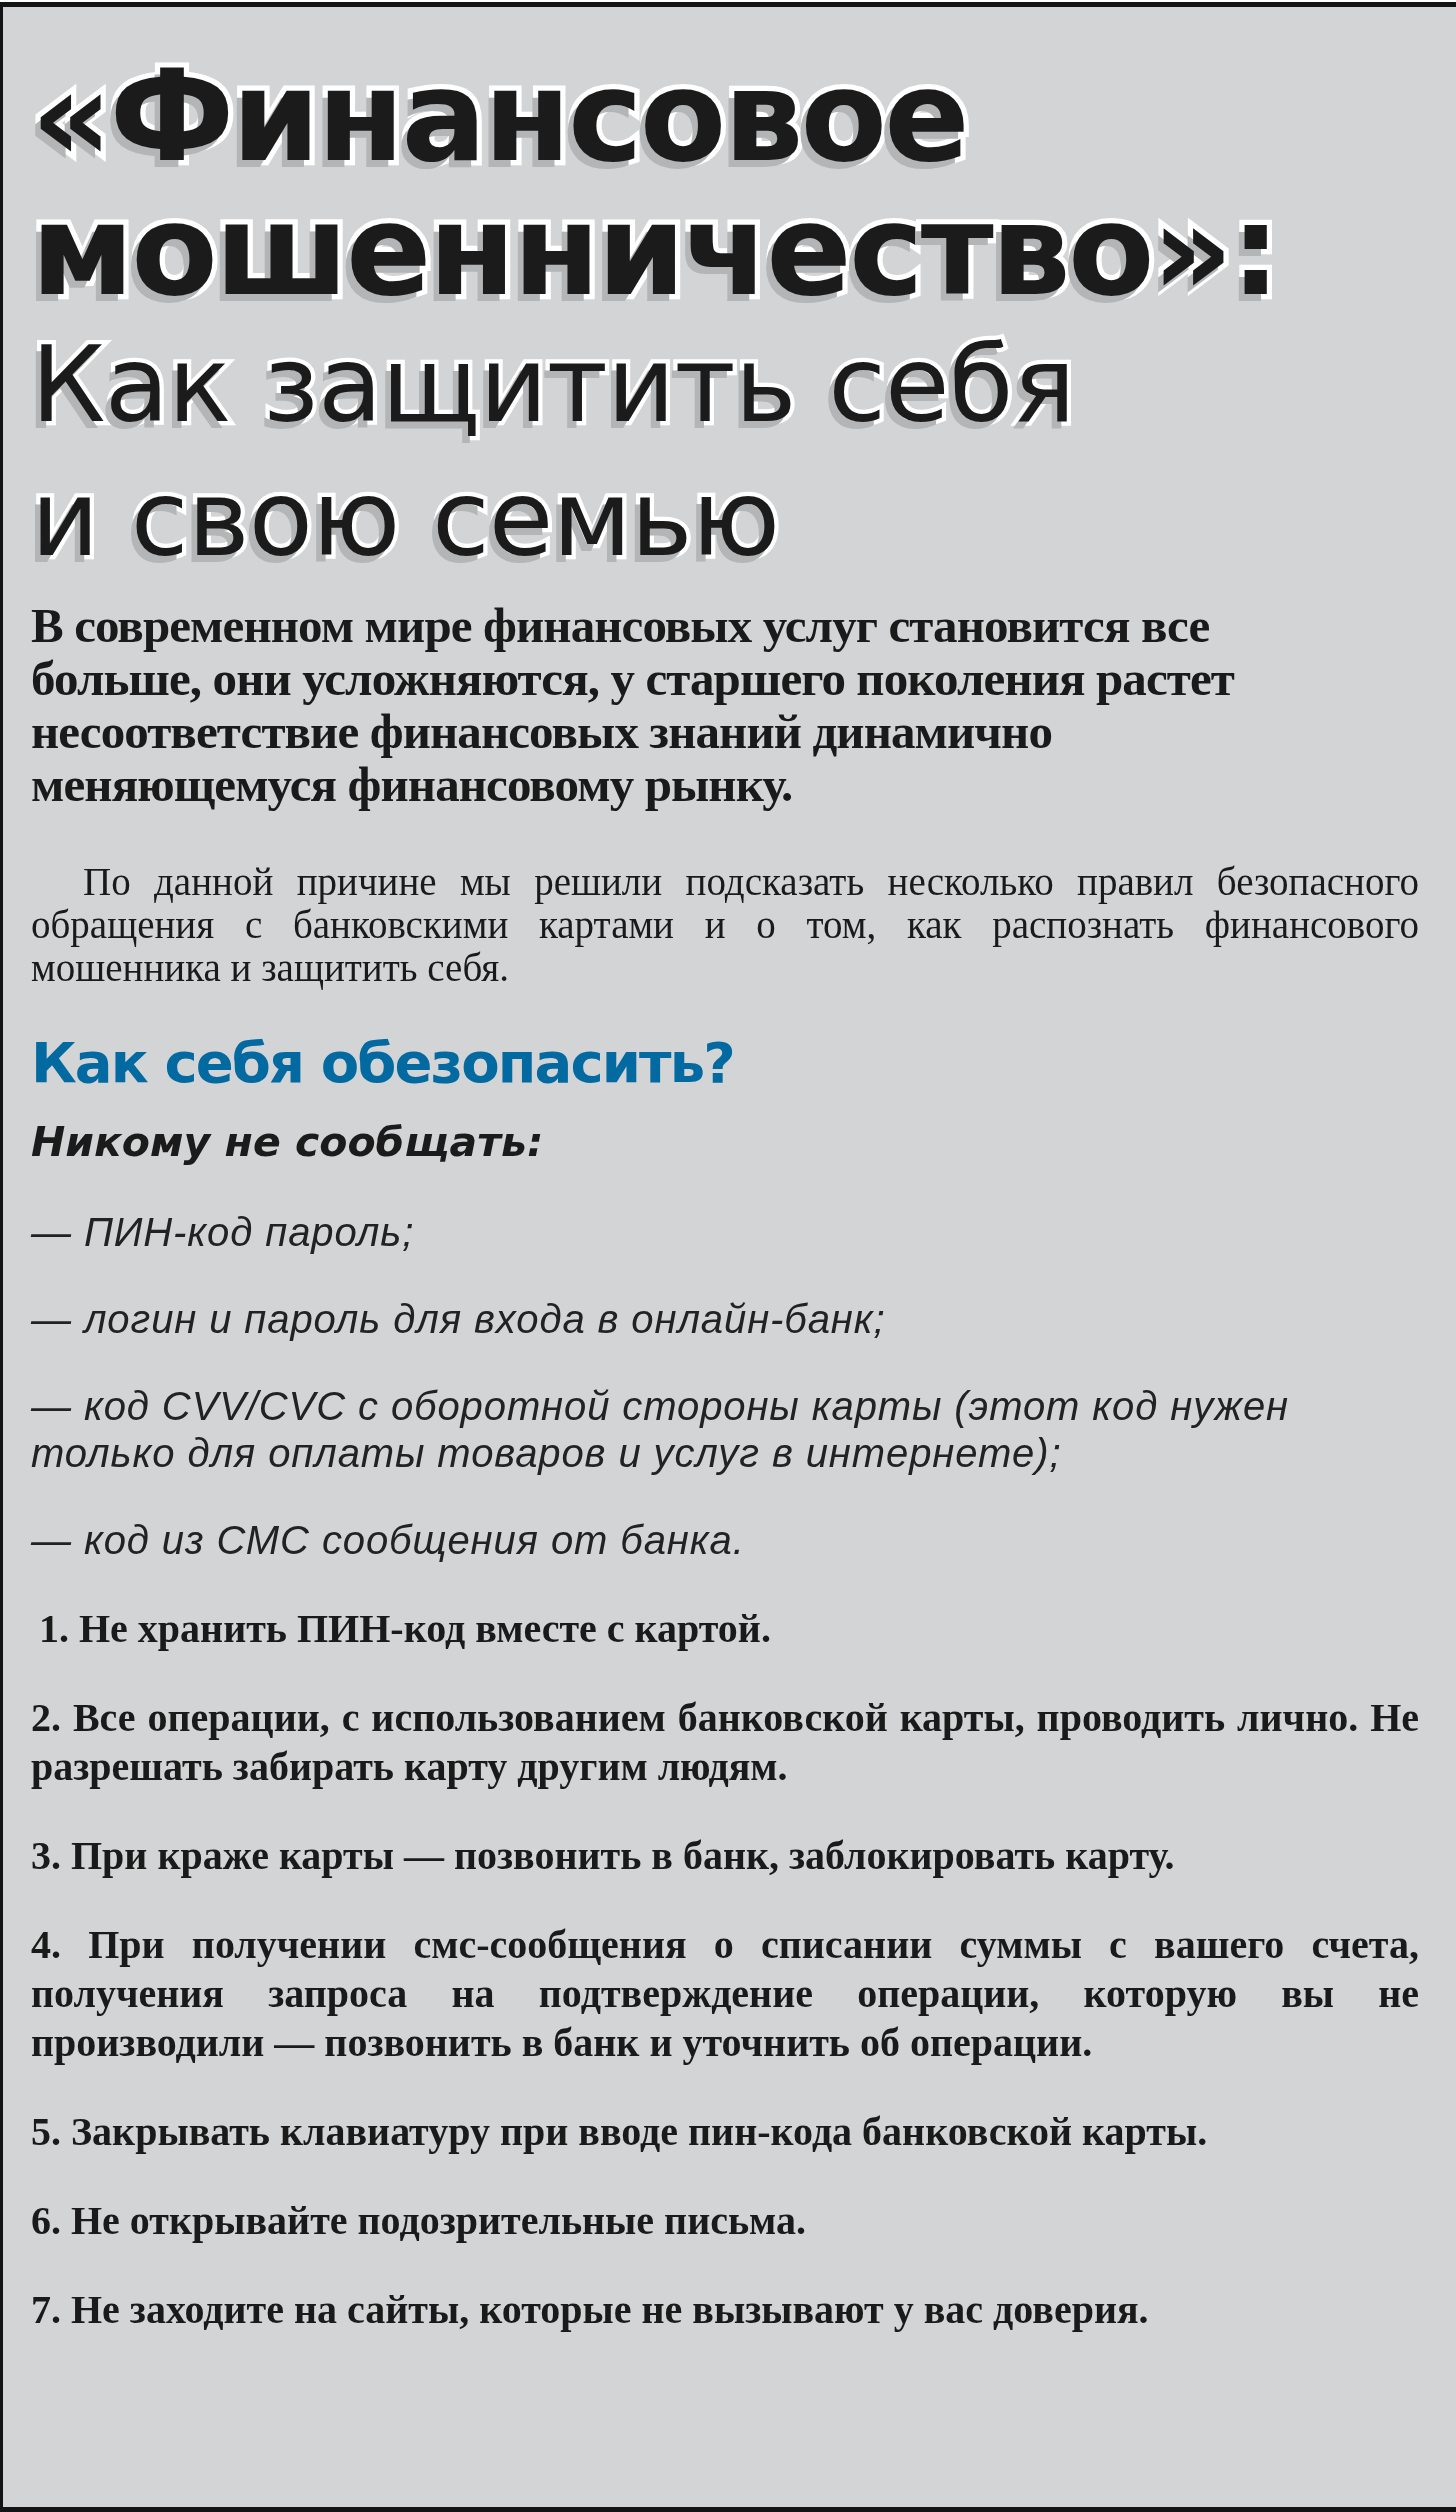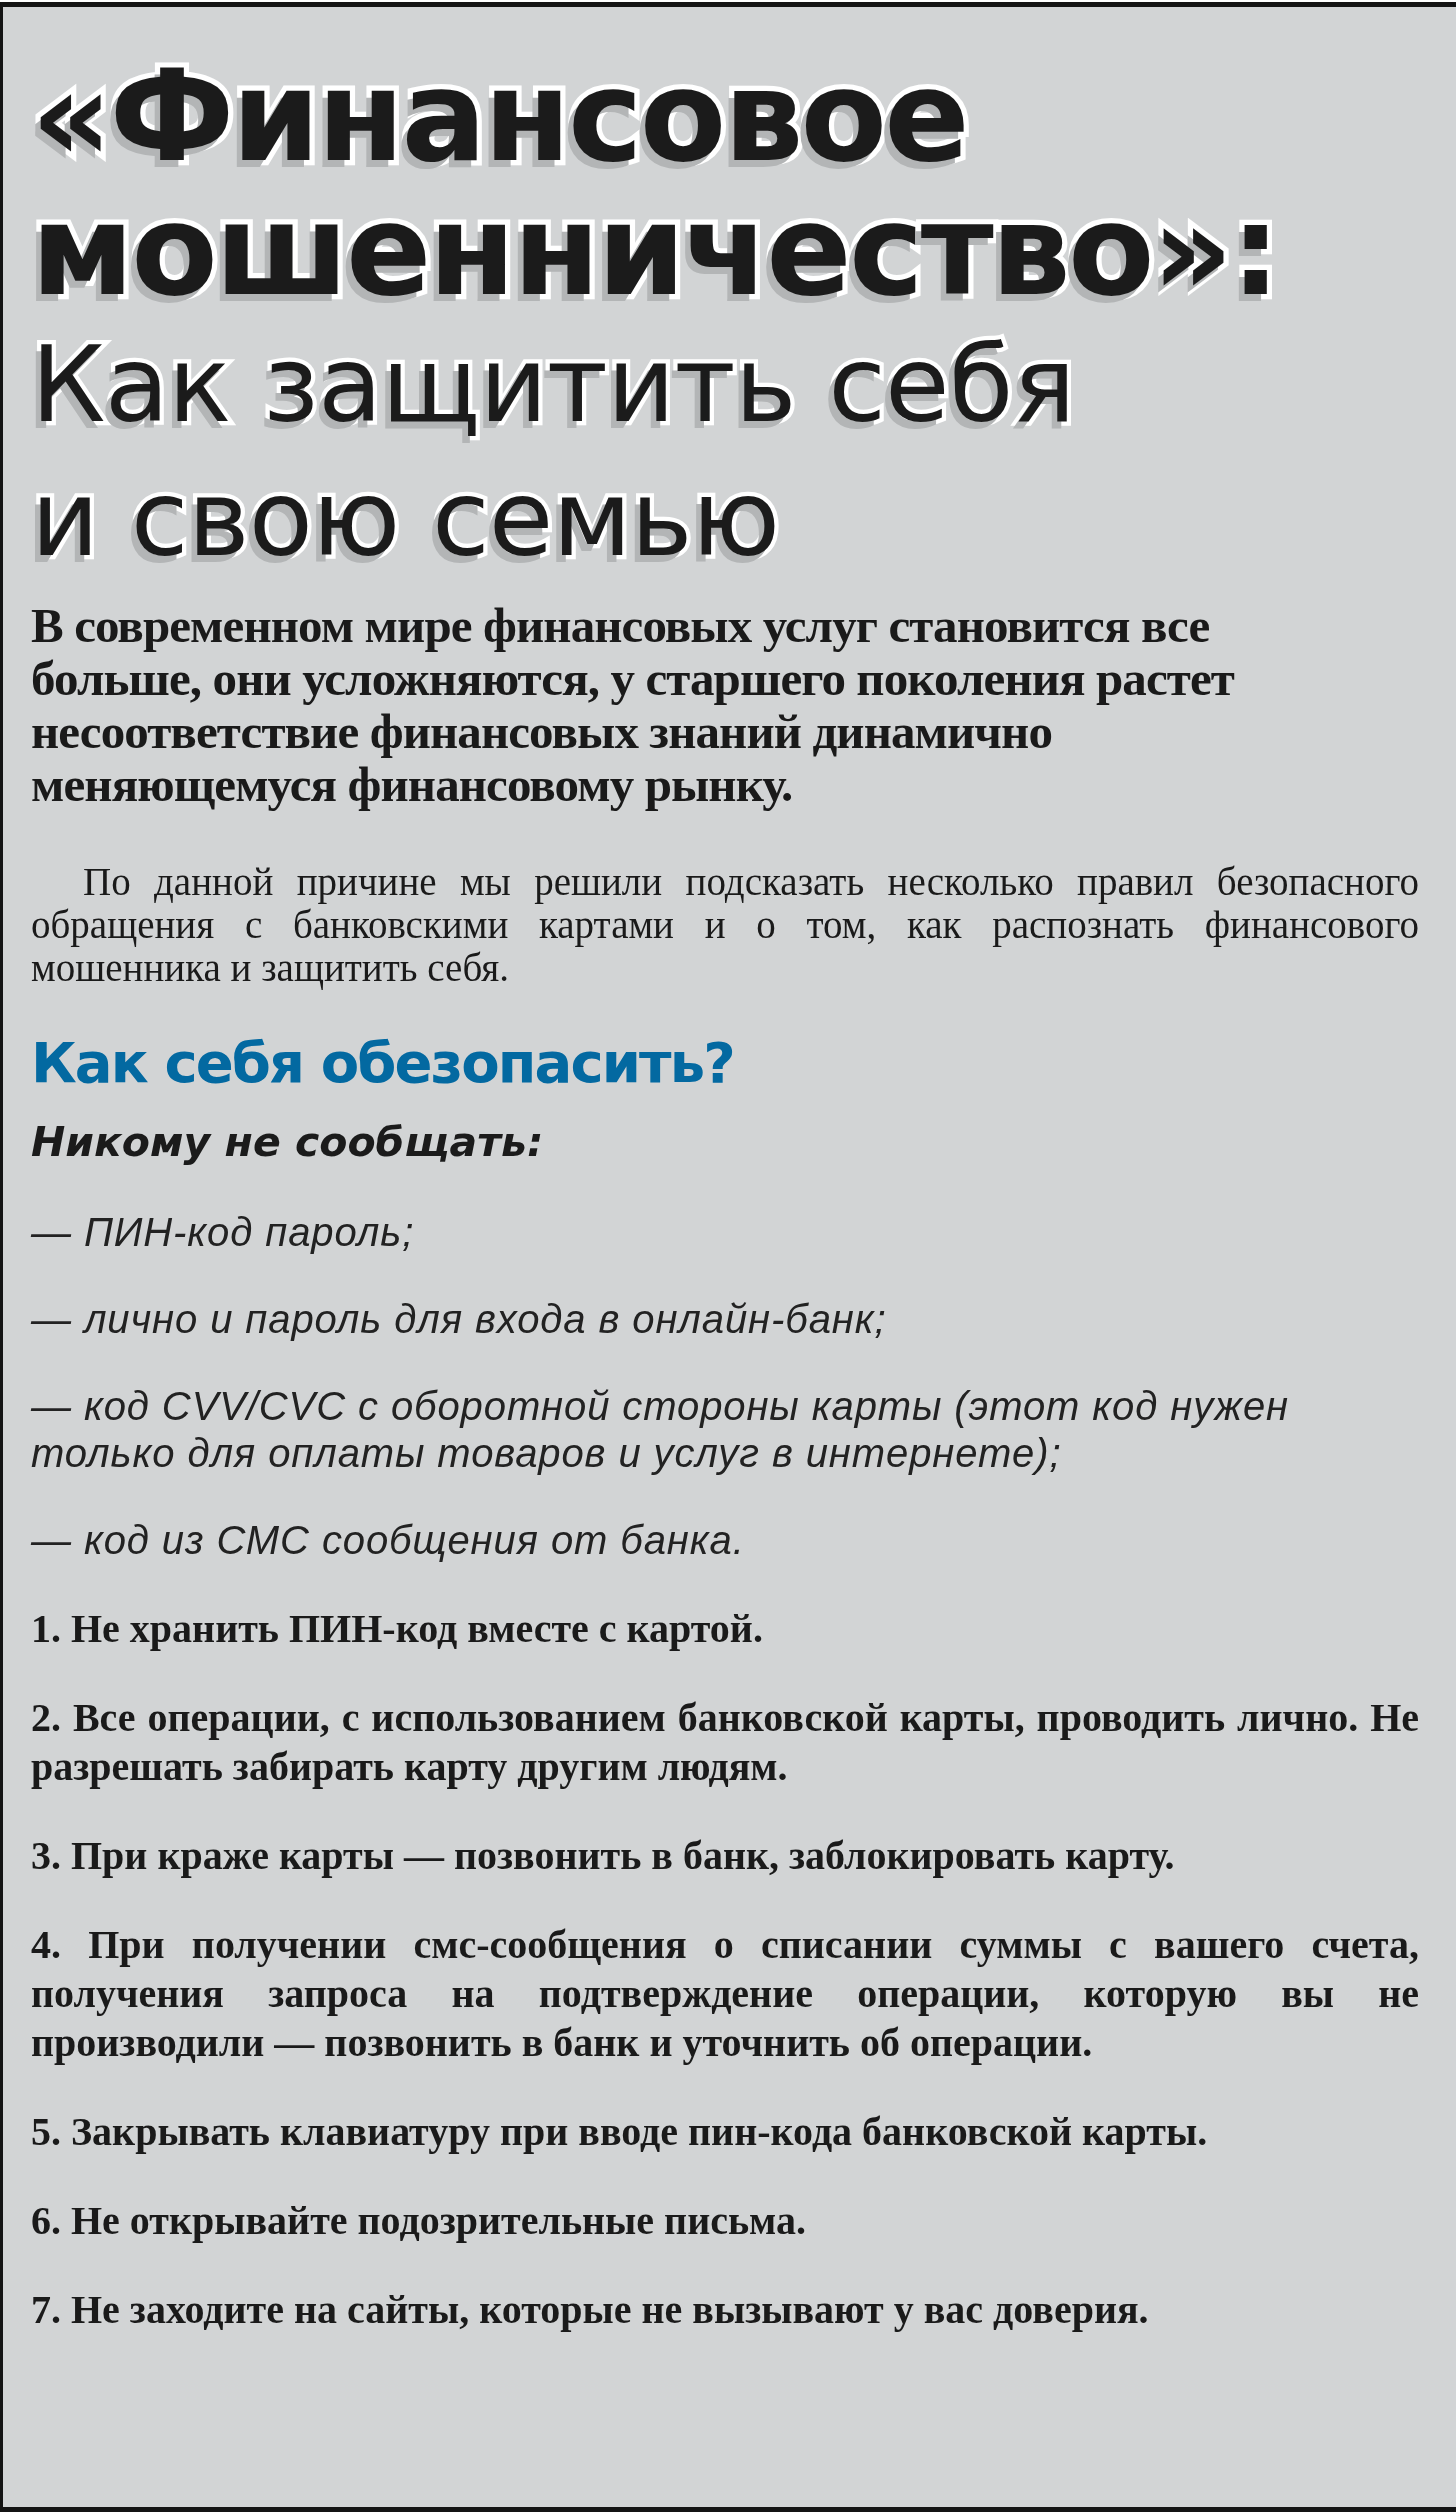--- a/index.html
+++ b/index.html
@@ -109,21 +109,21 @@
   .dash-item.first { margin-top: 15px; }
 
   
   .rule {
     margin-top: 17px;
     font-size: 40px;
     line-height: 49px;
     font-weight: bold;
     text-align: justify;
   }
-  .rule.first { margin-top: 24.5px; }
+  .rule.first { margin-top: 24.5px; margin-left: 8px; }
 </style>
 </head>
 <body>
 
 <div class="page">
 
   <header class="title-block">
     <span class="title-line">«Финансовое</span>
     <span class="title-line">мошенничество»:</span>
     <span class="subtitle-line">Как защитить себя</span>
@@ -132,21 +132,21 @@
 
   <p class="lead">В современном мире финансовых услуг становится все больше, они усложняются, у старшего поколения растет несоответствие финансовых знаний динамично меняющемуся финансовому рынку.</p>
 
   <p class="para">По данной причине мы решили подсказать несколько правил безопасного обращения с банковскими картами и о том, как распознать финансового мошенника и защитить себя.</p>
 
   <h2 class="section-heading">Как себя обезопасить?</h2>
 
   <p class="sub-heading">Никому не сообщать:</p>
 
   <p class="dash-item first">— ПИН-код пароль;</p>
-  <p class="dash-item">— лично и пароль для входа в онлайн-банк;</p>
+  <p class="dash-item">— логин и пароль для входа в онлайн-банк;</p>
   <p class="dash-item">— код CVV/CVC с оборотной стороны карты (этот код нужен только для оплаты товаров и услуг в интернете);</p>
   <p class="dash-item">— код из СМС сообщения от банка.</p>
 
   <p class="rule first">1. Не хранить ПИН-код вместе с картой.</p>
   <p class="rule">2. Все операции, с использованием банковской карты, проводить лично. Не разрешать забирать карту другим людям.</p>
   <p class="rule">3. При краже карты — позвонить в банк, заблокировать карту.</p>
   <p class="rule">4. При получении смс-сообщения о списании суммы с вашего счета, получения запроса на подтверждение операции, которую вы не производили — позвонить в банк и уточнить об операции.</p>
   <p class="rule">5. Закрывать клавиатуру при вводе пин-кода банковской карты.</p>
   <p class="rule">6. Не открывайте подозрительные письма.</p>
   <p class="rule">7. Не заходите на сайты, которые не вызывают у вас доверия.</p>

